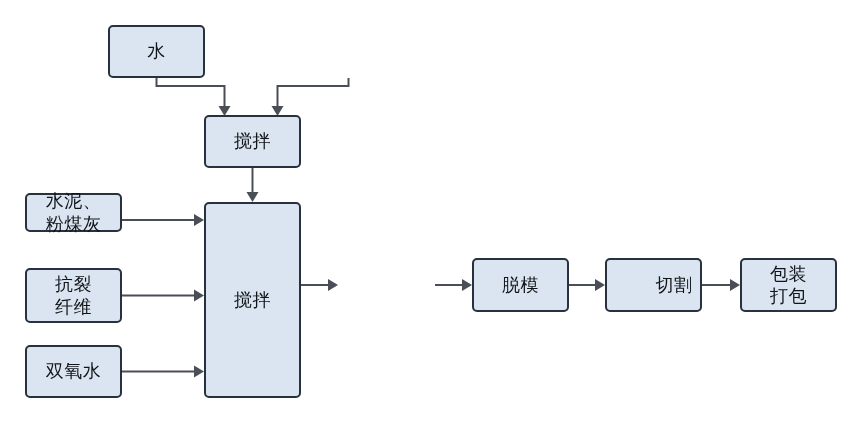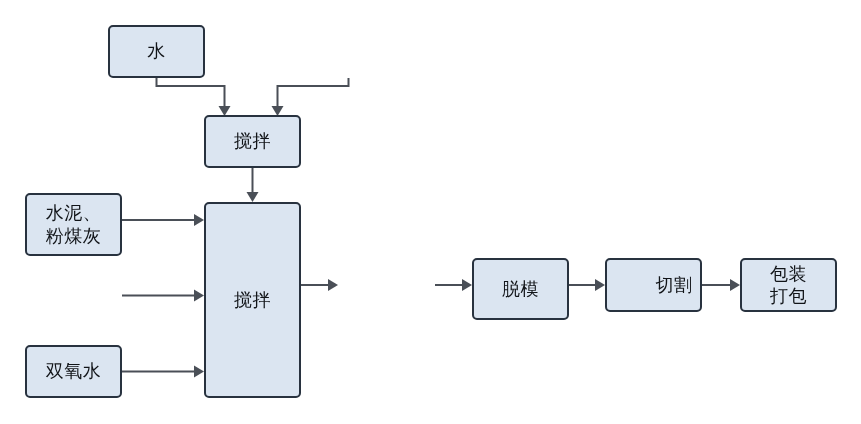--- a/index.html
+++ b/index.html
@@ -111,29 +111,31 @@
       <path class="edge-line" d="M 702 285 L 730 285"></path>
       <path class="edge-head" d="M 730 279 L 730 291 L 740 285 Z"></path>
     </g>
   </svg>
 
   <div class="node" style="left:108px; top:25px; width:97px; height:53px;">水</div>
 
 
   <div class="node" style="left:204px; top:115px; width:97px; height:53px;">搅拌</div>
 
-  <div class="node" style="left:25px; top:193px; width:97px; height:63px;">水泥、
+  <div class="node" style="left:25px; top:193px; width:97px; height:39px;">水泥、
 粉煤灰</div>
 
+  <div class="node" style="left:25px; top:268px; width:97px; height:55px;">抗裂
+纤维</div>
 
   <div class="node" style="left:25px; top:345px; width:97px; height:53px;">双氧水</div>
 
   <div class="node" style="left:204px; top:202px; width:97px; height:196px;">搅拌</div>
 
 
-  <div class="node" style="left:472px; top:258px; width:97px; height:62px;">脱模</div>
+  <div class="node" style="left:472px; top:258px; width:97px; height:54px;">脱模</div>
 
   <div class="node" style="left:605px; top:258px; width:97px; height:54px;padding-left:41px;">切割</div>
 
   <div class="node" style="left:740px; top:258px; width:97px; height:54px;">包装
 打包</div>
 
 </div>
 
 </body></html>

